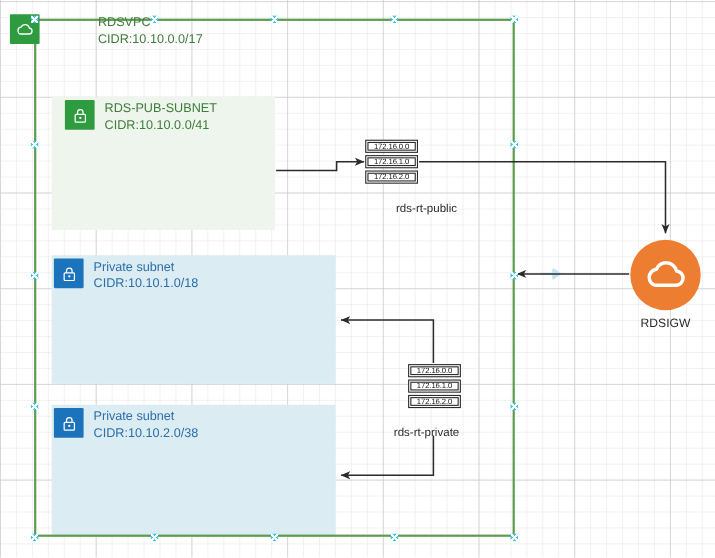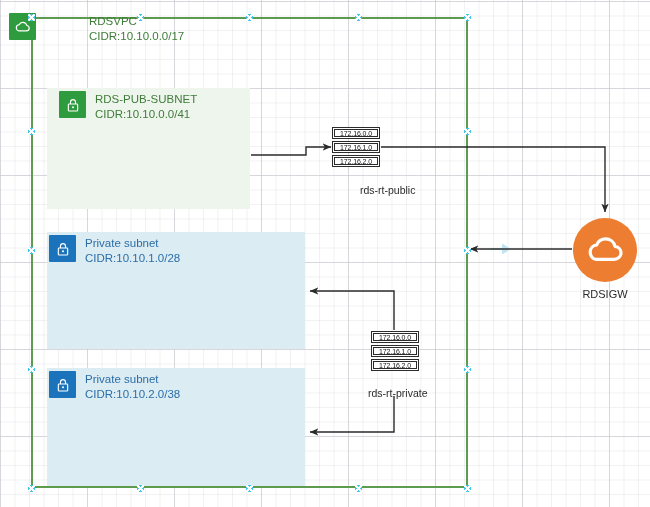--- a/index.html
+++ b/index.html
@@ -208,21 +208,21 @@
   <div class="node-head" style="left:49px; top:235px;">
     <span class="node-icon blue">
       <svg width="16" height="16" viewBox="0 0 24 24" aria-hidden="true">
         <rect x="5" y="10.5" width="14" height="10.5" rx="1.2" fill="none" stroke="#ffffff" stroke-width="1.7"></rect>
         <path d="M8.2 10.5V7.8a3.8 3.8 0 0 1 7.6 0v2.7" fill="none" stroke="#ffffff" stroke-width="1.7"></path>
         <circle cx="12" cy="15.3" r="1.5" fill="#ffffff"></circle>
       </svg>
     </span>
     <span class="node-text">
       <span class="ln t-blue">Private subnet</span>
-      <span class="ln t-blue">CIDR:10.10.1.0/28</span>
+      <span class="ln t-blue">CIDR:10.10.1.0/18</span>
     </span>
   </div>
 
   <div class="node-head" style="left:49px; top:371px;">
     <span class="node-icon blue">
       <svg width="16" height="16" viewBox="0 0 24 24" aria-hidden="true">
         <rect x="5" y="10.5" width="14" height="10.5" rx="1.2" fill="none" stroke="#ffffff" stroke-width="1.7"></rect>
         <path d="M8.2 10.5V7.8a3.8 3.8 0 0 1 7.6 0v2.7" fill="none" stroke="#ffffff" stroke-width="1.7"></path>
         <circle cx="12" cy="15.3" r="1.5" fill="#ffffff"></circle>
       </svg>
@@ -272,21 +272,21 @@
     <div class="rt-row">
       <div class="rt-row-inner">172.16.0.0</div>
     </div>
     <div class="rt-row">
       <div class="rt-row-inner">172.16.1.0</div>
     </div>
     <div class="rt-row">
       <div class="rt-row-inner">172.16.2.0</div>
     </div>
   </div>
-  <div class="rt-label" style="left:368px; top:387px;">rds-rt-private</div>
+  <div class="rt-label" style="left:358px; top:387px;">rds-rt-private</div>
 
   <div class="igw">
     <svg width="40" height="40" viewBox="0 0 24 24" aria-hidden="true">
       <path d="M6.6 17.6h10.9c2.3 0 4.1-1.7 4.1-3.9 0-2-1.6-3.7-3.6-3.9-.6-2.6-2.9-4.5-5.6-4.5-2.4 0-4.5 1.5-5.4 3.6-2.2.3-3.9 2.1-3.9 4.3 0 2.5 1.8 4.4 3.5 4.4z" fill="none" stroke="#ffffff" stroke-width="1.9" stroke-linejoin="round" stroke-linecap="round"></path>
     </svg>
   </div>
   <div class="igw-label">RDSIGW</div>
 
   <div class="handle" style="left:31px;  top:17px;"></div>
   <div class="handle" style="left:140px; top:17px;"></div>

